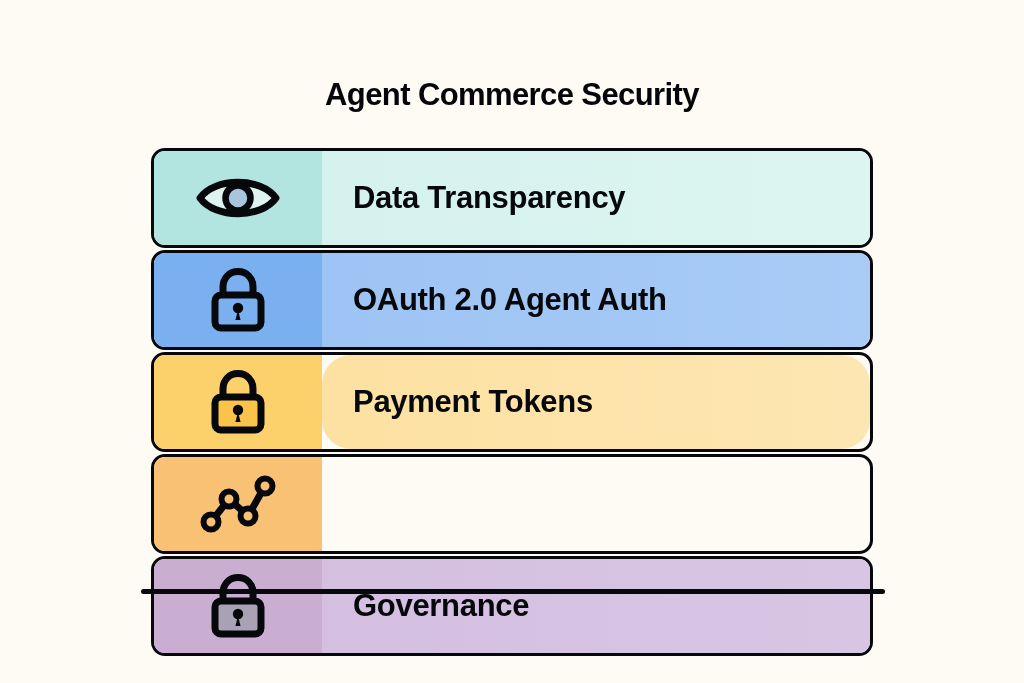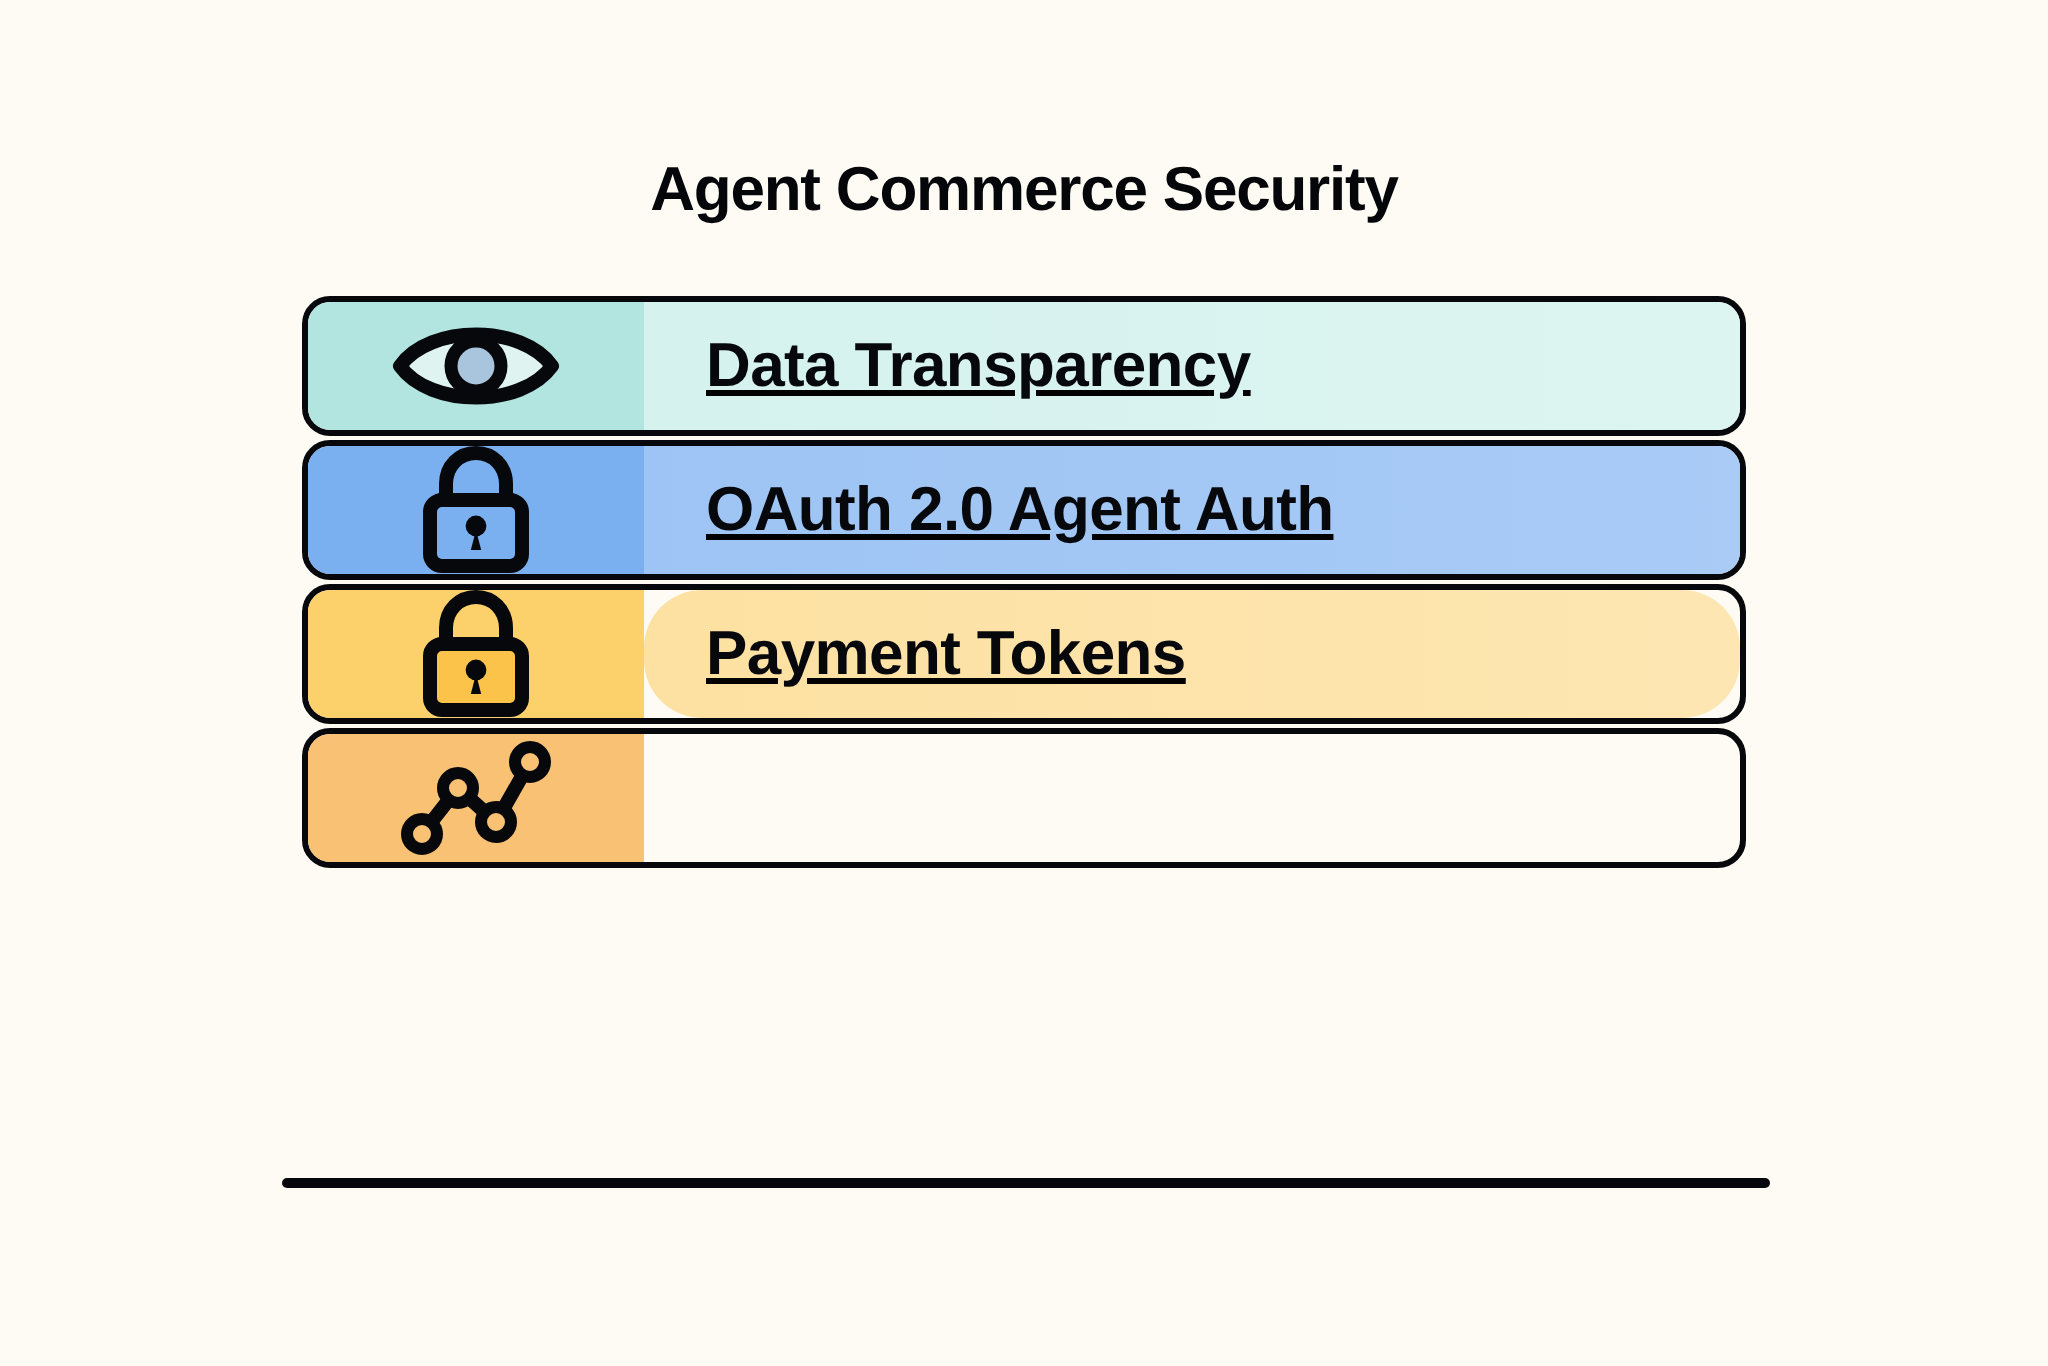--- a/index.html
+++ b/index.html
@@ -42,27 +42,26 @@
     position: absolute;
     left: 151px;
     top: 148px;
     width: 722px;
   }
 
   .bar {
     position: relative;
     display: flex;
     align-items: flex-start;
-    height: 70px;
+    height: 100px;
     border: 3.5px solid #07080c;
     border-radius: 14px;
     box-sizing: border-box;
     overflow: hidden;
     margin-bottom: 2px;
-    text-decoration: underline;
   }
   .bar:last-child { margin-bottom: 0; }
 
   .bar-icon-cell {
     flex: 0 0 168px;
     height: 100%;
     display: flex;
     align-items: center;
     justify-content: center;
     box-sizing: border-box;
@@ -176,18 +175,33 @@
             <polyline points="12,48 30,25 49,42 66,12" fill="none" stroke="#07080c" stroke-width="7" stroke-linecap="round" stroke-linejoin="round"></polyline>
             <circle cx="12" cy="48" r="7.5" fill="#f8c173" stroke="#07080c" stroke-width="6"></circle>
             <circle cx="30" cy="25" r="7.5" fill="#f8c173" stroke="#07080c" stroke-width="6"></circle>
             <circle cx="49" cy="42" r="7.5" fill="#f8c173" stroke="#07080c" stroke-width="6"></circle>
             <circle cx="66" cy="12" r="7.5" fill="#f8c173" stroke="#07080c" stroke-width="6"></circle>
           </svg>
         </span>
       </div>
     </div>
 
+    <div class="bar purple">
+      <div class="bar-icon-cell">
+        <span>
+          <svg class="icon-svg" width="64" height="66" viewBox="0 0 64 66">
+            <path d="M17 29 V20 C17 11, 23.5 4.5, 32 4.5 C40.5 4.5, 47 11, 47 20 V29" fill="none" stroke="#07080c" stroke-width="7" stroke-linecap="round"></path>
+            <rect x="9" y="28" width="46" height="33" rx="6" fill="#a9a2b4" stroke="#07080c" stroke-width="7"></rect>
+            <circle cx="32" cy="41" r="5.2" fill="#07080c"></circle>
+            <path d="M32 43 L34.6 53 H29.4 Z" fill="#07080c"></path>
+          </svg>
+        </span>
+      </div>
+      <div class="bar-body">
+        <span class="bar-label">Governance</span>
+      </div>
+    </div>
 
   </div>
 
   <div class="bottom-rule"></div>
 
 </div>
 
 </body></html>

